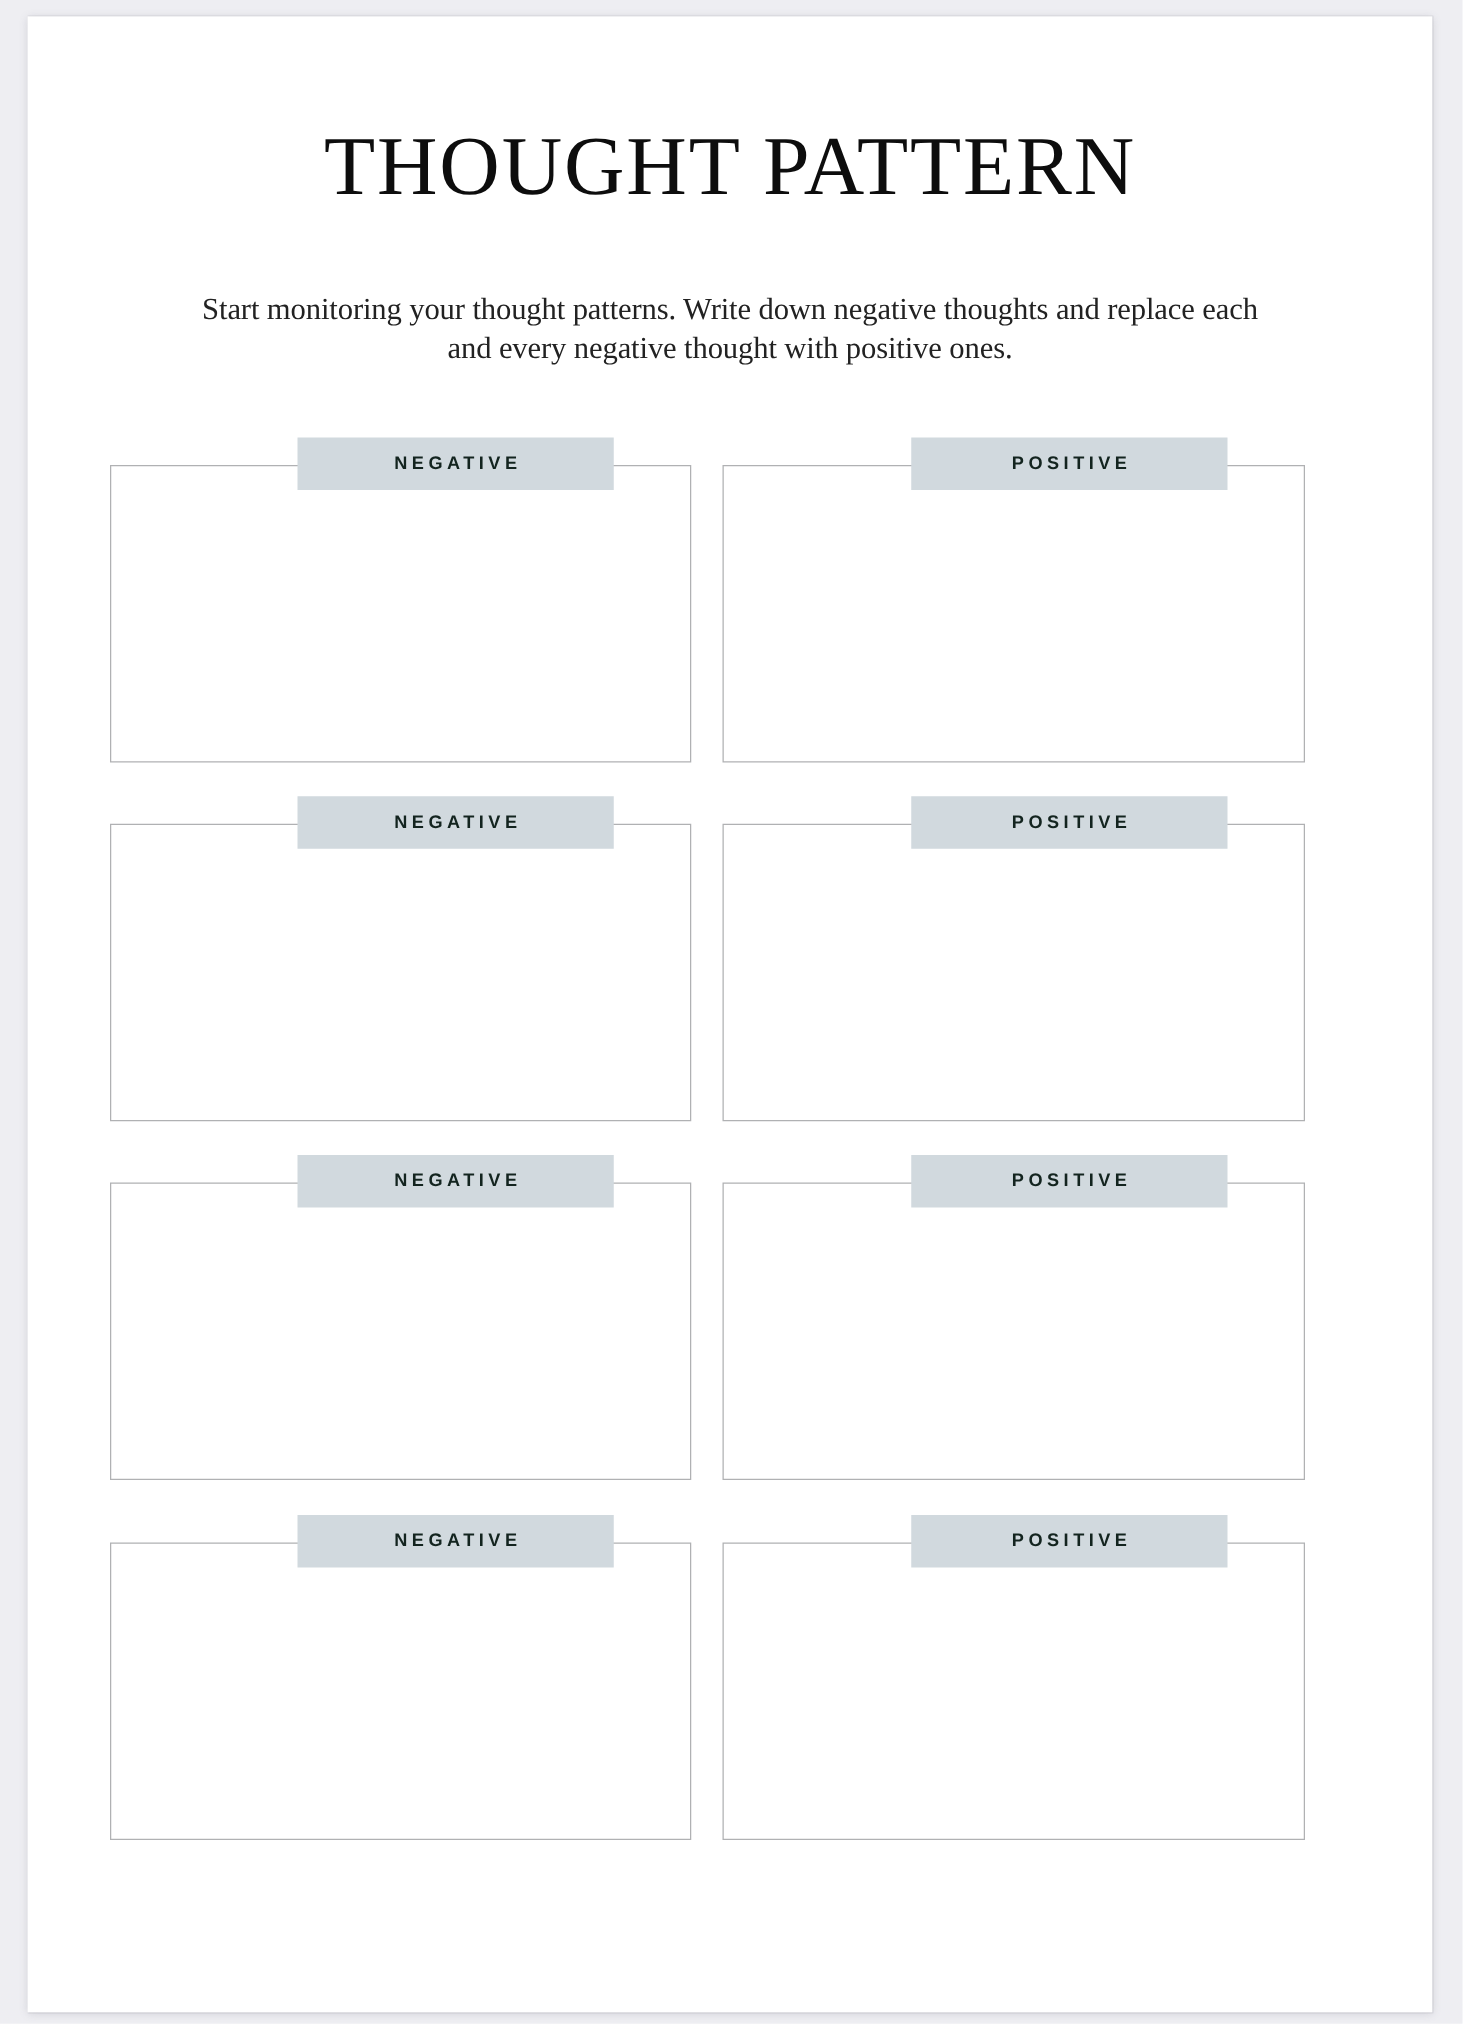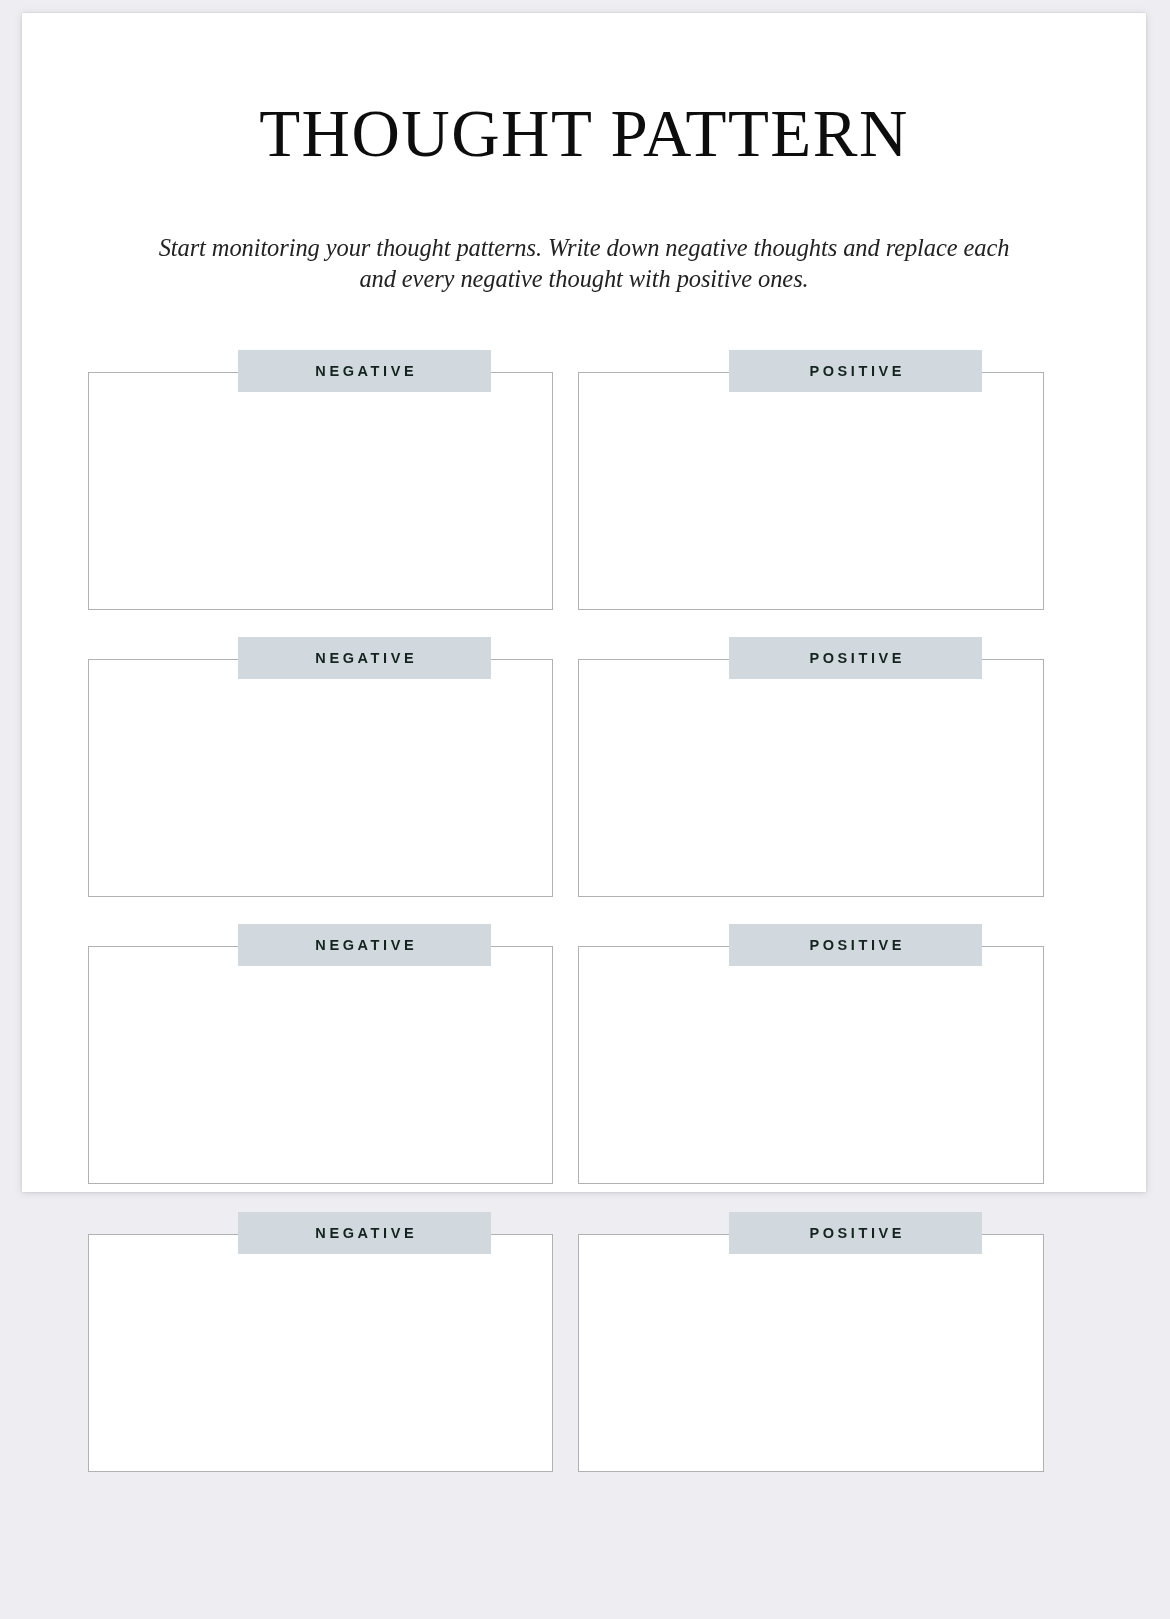--- a/index.html
+++ b/index.html
@@ -20,21 +20,21 @@
     left: 0;
     top: 0;
     width: 1170px;
     height: 1619px;
   }
   .sheet {
     position: absolute;
     left: 22px;
     top: 13px;
     width: 1124px;
-    height: 1179px;
+    height: 1597px;
     background: #ffffff;
     box-shadow: 0 1px 7px rgba(90, 90, 110, 0.22),
                 0 0 1px rgba(90, 90, 110, 0.30);
   }
 
   
   .title {
     position: absolute;
     left: 0;
     top: 87px;
@@ -54,21 +54,20 @@
     transform: translateX(-50%);
     top: 219px;
     width: 860px;
     text-align: center;
     font-family: "Liberation Serif", serif;
     font-size: 24.5px;
     line-height: 31px;
     font-weight: 400;
     color: #222222;
     letter-spacing: -0.1px;
-    font-style: italic;
   }
 
   
   .grid {
     position: absolute;
     left: 0;
     top: 0;
     width: 1124px;
     height: 1579px;
   }

